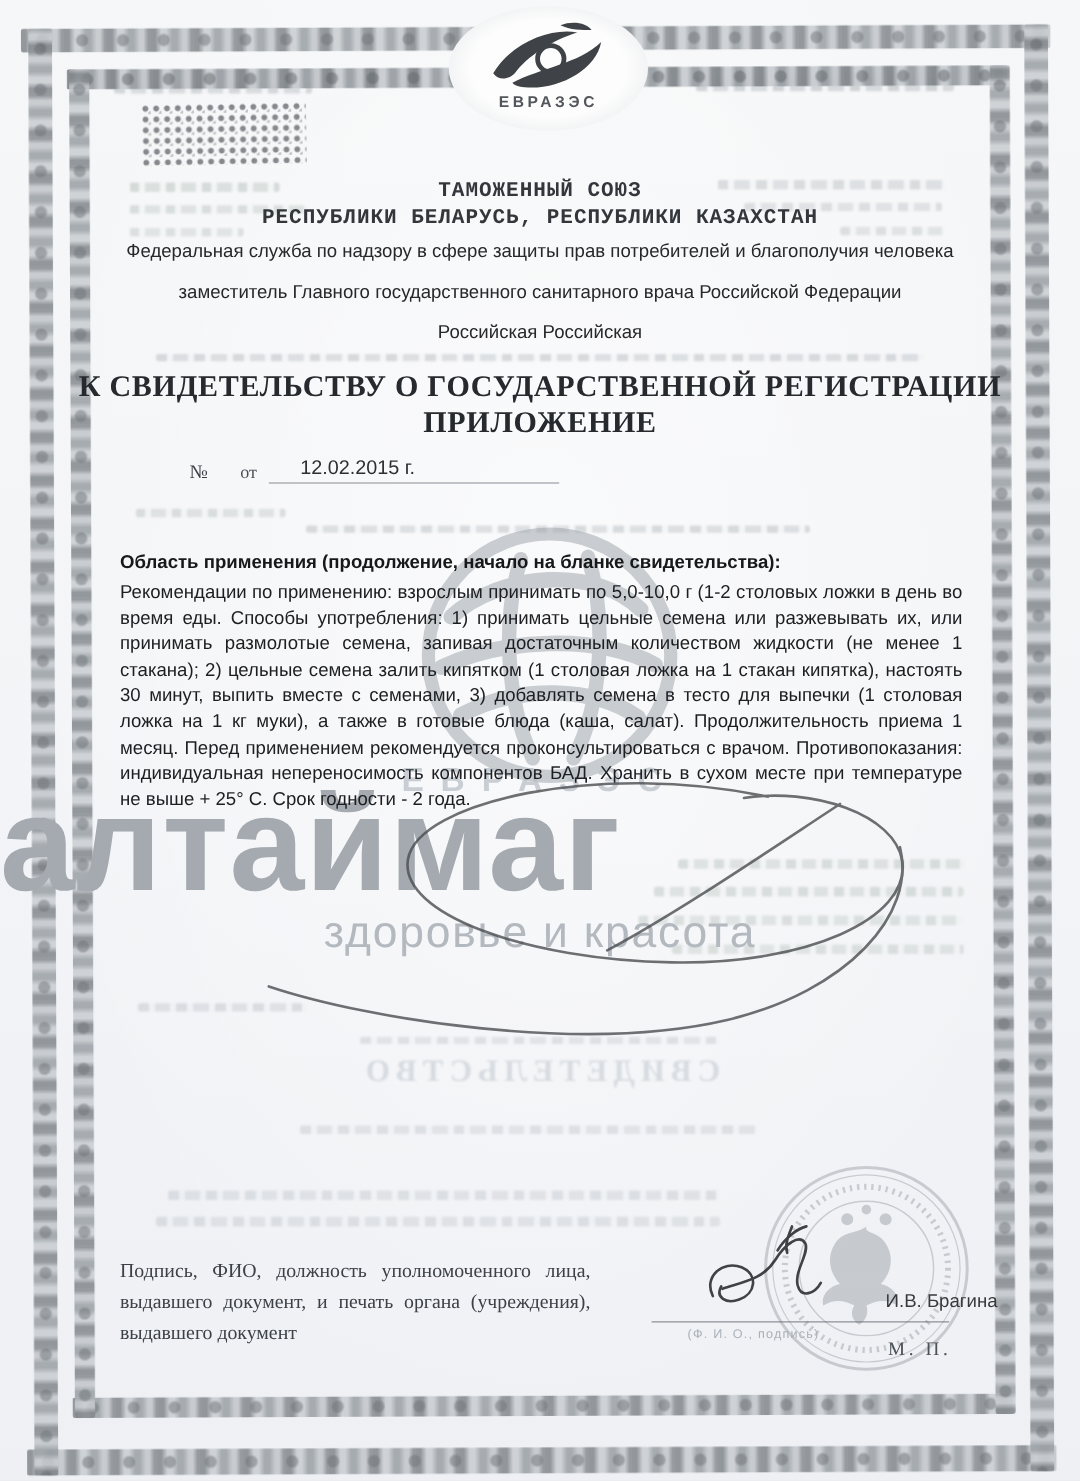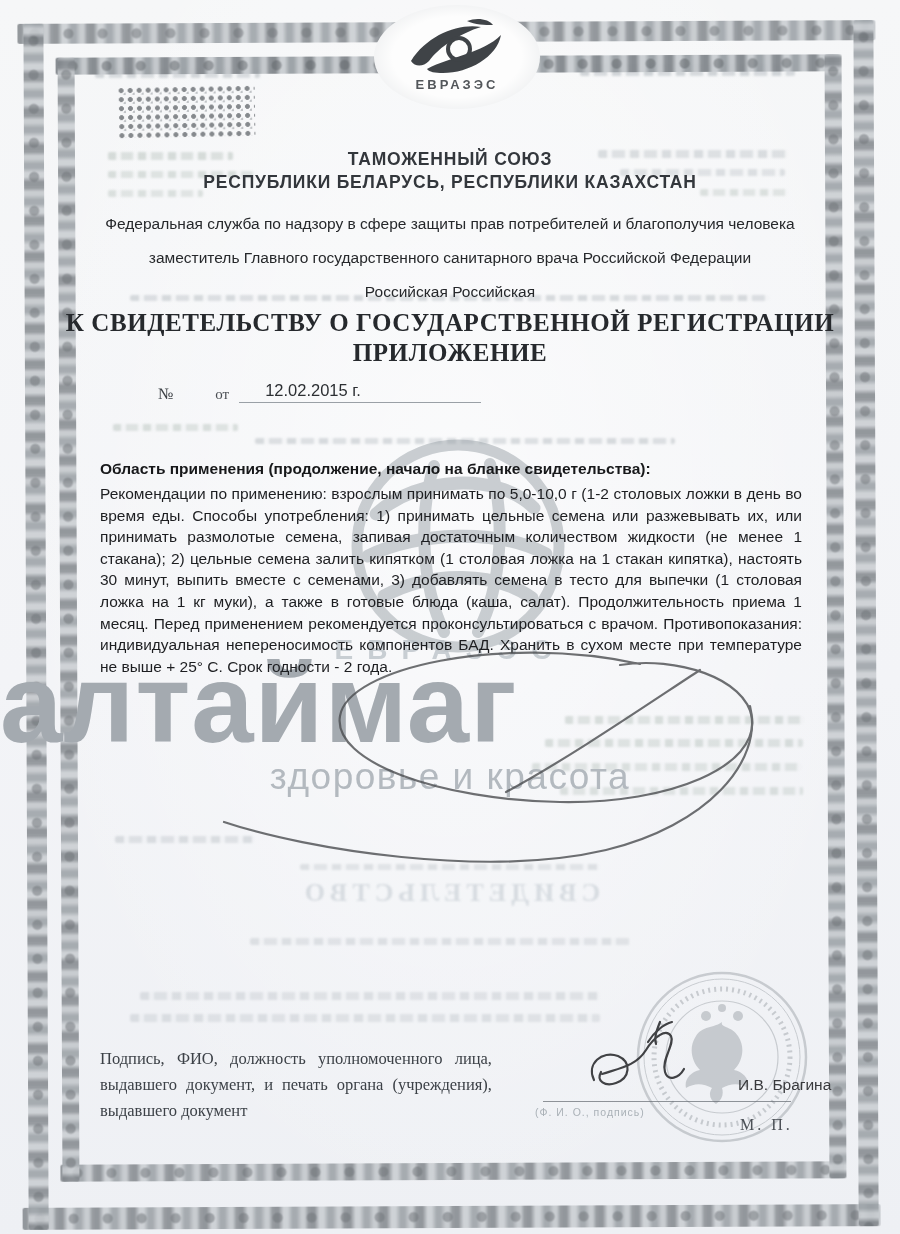--- a/index.html
+++ b/index.html
@@ -57,32 +57,32 @@
 
   
   .smear{
     position:absolute; border-radius:2px; filter:blur(1.1px);
     background:repeating-linear-gradient(90deg, rgba(138,148,155,.55) 0 9px, rgba(138,148,155,.06) 9px 14px, rgba(138,148,155,.45) 14px 27px, rgba(138,148,155,.05) 27px 32px);
   }
   .smear.green{background:repeating-linear-gradient(90deg, rgba(126,146,134,.5) 0 8px, rgba(126,146,134,.05) 8px 13px, rgba(126,146,134,.4) 13px 25px, rgba(126,146,134,.04) 25px 30px);}
 
   
   .header{position:absolute; left:100px; top:148px; width:700px; text-align:center; z-index:3;}
-  .h-serif{font-family:Liberation Sans, sans-serif; font-weight:bold; font-size:17.5px; letter-spacing:.8px; color:#33373c; line-height:23px; filter:blur(.2px);}
+  .h-serif{font-family:Liberation Mono, monospace; font-weight:bold; font-size:17.5px; letter-spacing:.8px; color:#33373c; line-height:23px; filter:blur(.2px);}
   .h-sans{font-size:15.5px; color:#26282b; line-height:19px; margin-top:15px;}
-  .h-sans.first{margin-top:20px;}
+  .h-sans.first{margin-top:6px;}
 
   .title{position:absolute; left:60px; top:308px; width:780px; text-align:center; z-index:3;
     font-family:"Liberation Serif", serif; font-weight:bold; font-size:25px; line-height:30px; letter-spacing:.6px; color:#26292d; filter:blur(.15px);}
 
   
   .regrow{position:absolute; left:158px; top:381px; width:640px; display:flex; align-items:flex-end; z-index:3;}
   .reg-label{font-family:"Liberation Serif", serif; font-size:16px; color:#3c4045; margin-right:22px;}
   .reg-number{font-size:16.5px; color:#2c2f33; border-bottom:1.5px solid #9aa0a6; width:358px; padding:0 0 2px 12px; letter-spacing:.5px;}
-  .reg-from{font-family:"Liberation Serif", serif; font-size:15px; color:#4a4e53; margin:0 10px 0 20px;}
+  .reg-from{font-family:"Liberation Serif", serif; font-size:15px; color:#4a4e53; margin:0 10px 0 5px;}
   .reg-date{font-size:16.5px; color:#2c2f33; border-bottom:1.5px solid #9aa0a6; width:216px; padding:0 0 2px 26px;}
 
   
   .body-block{position:absolute; left:100px; top:458px; width:702px; z-index:3;}
   .body-heading{font-weight:bold; font-size:15.5px; line-height:21px; color:#17181a; margin-bottom:4px;}
   .body-text{font-size:15.5px; line-height:21.6px; text-align:justify; color:#1d1e21; margin:0;}
 
   
   .emblem-wm{position:absolute; left:348px; top:436px; z-index:1; opacity:.5;}
   .ghost-eurasec{
@@ -106,21 +106,21 @@
   .penstroke, .stampsvg, .signsvg{position:absolute; left:0; top:0; z-index:4; pointer-events:none;}
 
   
   .foot-caption{
     position:absolute; left:100px; top:1046px; width:392px; z-index:3;
     font-family:"Liberation Serif", serif; font-size:16.5px; line-height:26px; text-align:justify;
     color:#3c4147; filter:blur(.25px);
   }
   .signee{position:absolute; left:738px; top:1076px; z-index:5; font-size:15.5px; font-weight:400; color:#38393c;}
   .signline{position:absolute; left:543px; top:1101px; width:248px; border-bottom:1.5px solid rgba(100,106,112,.7); z-index:5;}
-  .signline-caption{position:absolute; left:535px; top:1106px; z-index:5; font-size:10.5px; color:#aab1b7; filter:blur(.5px); letter-spacing:1px;}
+  .signline-caption{position:absolute; left:573px; top:1106px; z-index:5; font-size:10.5px; color:#aab1b7; filter:blur(.5px); letter-spacing:1px;}
   .seal-mark{position:absolute; left:740px; top:1116px; z-index:5; font-family:"Liberation Serif", serif; font-size:16px; letter-spacing:3px; color:#4c5157;}
 </style>
 </head>
 <body>
 
 <div class="page">
 
   <div class="smear green" style="left:108px;top:152px;width:125px;height:8px;opacity:.55"></div>
   <div class="smear green" style="left:108px;top:171px;width:150px;height:7px;opacity:.5"></div>
   <div class="smear green" style="left:108px;top:190px;width:95px;height:7px;opacity:.45"></div>

